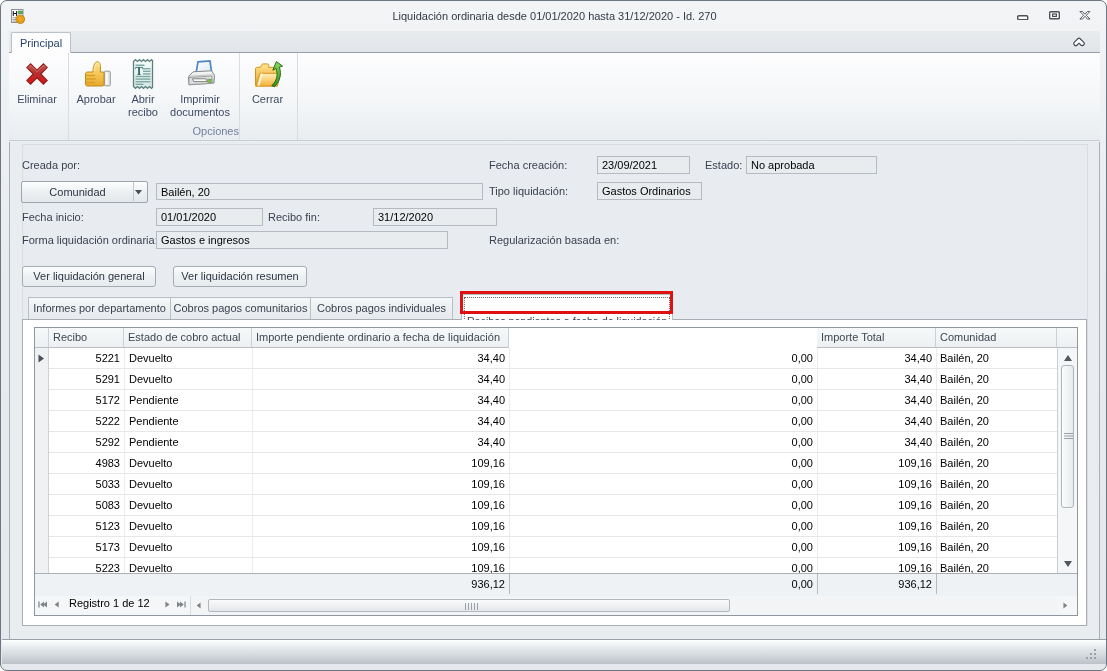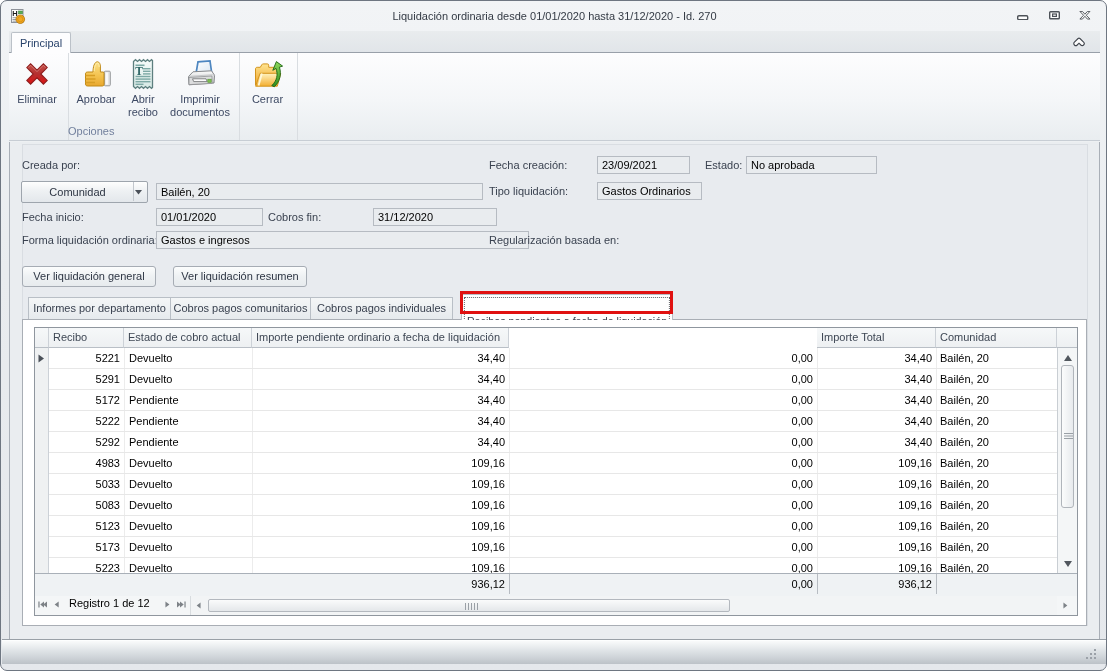--- a/index.html
+++ b/index.html
@@ -4,21 +4,21 @@
 *{margin:0;padding:0;box-sizing:border-box}
 html,body{width:1107px;height:671px;font-family:"Liberation Sans",sans-serif;overflow:hidden}
 .abs{position:absolute}
 #win{position:absolute;left:0;top:0;width:1107px;height:671px;border:1px solid #6e7681;border-radius:7px;background:linear-gradient(180deg,#f2f4f6 0%,#e9ecef 40%,#e5e8ec 100%);overflow:hidden}
 #title{position:absolute;left:1px;top:1px;width:1105px;height:29px;text-align:center;font-size:11px;color:#333a44;line-height:29px}
 #ribbonbody{position:absolute;left:8px;top:51px;width:1091px;height:89px;background:linear-gradient(180deg,#fdfdfe 0%,#f4f6f8 55%,#e9edf0 100%);border-top:1px solid #99a0a9;border-bottom:1px solid #c7cdd4}
 .rtab{position:absolute;left:10px;top:31px;width:60px;height:21px;background:#fdfdfe;border:1px solid #bbc1c8;border-bottom:none;border-radius:2px 2px 0 0;text-align:center;font-size:11px;line-height:21px;color:#29436b;z-index:3}
 .gsep{position:absolute;top:52px;width:1px;height:87px;background:#d9dde1}
 .rbtn{position:absolute;top:56px;text-align:center;font-size:11px;color:#3e4a64;line-height:13px}
 .rbtn svg{display:block;margin:1px auto 3px}
-.glabel{position:absolute;top:124px;font-size:11px;color:#72809d;text-align:left}
+.glabel{position:absolute;top:124px;font-size:11px;color:#72809d;text-align:right}
 #content{position:absolute;left:8px;top:141px;width:1091px;height:522px;background:#eaedf0}
 #panel{position:absolute;left:13px;top:2px;width:1066px;height:482px;background:#e8ebef;border:1px solid #d9dde2}
 .lbl{position:absolute;font-size:11px;color:#3a4250;line-height:18px;white-space:nowrap}
 .inp{position:absolute;height:18px;background:#e9ecef;border:1px solid #b6bbc2;font-size:11px;color:#000;line-height:16px;padding-left:4px;white-space:nowrap}
 .btn{position:absolute;height:21px;background:linear-gradient(180deg,#fcfdfd,#eef1f3 50%,#e7ebee);border:1px solid #a6acb4;border-radius:3px;font-size:11px;color:#2e3644;text-align:center}
 .ptab{position:absolute;top:155px;height:22px;background:linear-gradient(180deg,#f4f6f7,#e6eaed);border:1px solid #b9bfc6;border-bottom:none;font-size:11px;color:#39414f;text-align:center;line-height:21px;white-space:nowrap;overflow:hidden}
 #page{position:absolute;left:13px;top:177px;width:1065px;height:307px;background:#fff;border:1px solid #a9aeb5}
 #grid{position:absolute;left:25px;top:185px;width:1044px;height:289px;border:1px solid #8f969e;background:#fff;font-size:11px}
 .hc{position:absolute;top:0;height:20px;background:linear-gradient(180deg,#f6f8f9,#edf0f2);border-right:1px solid #ccd1d7;border-bottom:1px solid #b9bfc6;color:#3e4754;line-height:19px;padding-left:4px;overflow:hidden;white-space:nowrap}
 .row{position:absolute;left:0;width:1022px;height:21px;border-bottom:1px solid #e7e7e7;background:#fff}
@@ -170,24 +170,24 @@
    <div style="position:absolute;left:111px;top:0;width:1px;height:19px;background:#c2c7cd"></div>
    <svg style="position:absolute;right:5px;top:8px" width="7" height="5" viewBox="0 0 7 5">
           <path d="M0,0 L7,0 L3.5,4.5 Z" fill="#4a5058"></path>
         </svg>
  </div>
  <div class="inp" style="left:147px;top:41px;width:327px;height:17px">Bailén, 20</div>
  <div class="lbl" style="left:480px;top:40px">Tipo liquidación:</div>
  <div class="inp" style="left:588px;top:40px;width:105px">Gastos Ordinarios</div>
  <div class="lbl" style="left:13px;top:66px">Fecha inicio:</div>
  <div class="inp" style="left:147px;top:66px;width:107px">01/01/2020</div>
- <div class="lbl" style="left:259px;top:66px">Cobros fin:</div>
+ <div class="lbl" style="left:259px;top:66px">Recibo fin:</div>
  <div class="inp" style="left:364px;top:66px;width:124px">31/12/2020</div>
  <div class="lbl" style="left:13px;top:89px">Forma liquidación ordinaria:</div>
- <div class="inp" style="left:147px;top:89px;width:373px">Gastos e ingresos</div>
+ <div class="inp" style="left:147px;top:89px;width:292px">Gastos e ingresos</div>
  <div class="lbl" style="left:480px;top:89px">Regularización basada en:</div>
  <div class="btn" style="left:13px;top:124px;width:134px;line-height:19px">Ver liquidación general</div>
  <div class="btn" style="left:164px;top:124px;width:134px;line-height:19px">Ver liquidación resumen</div>
  <div class="ptab" style="left:19px;width:143px">Informes por departamento</div>
  <div class="ptab" style="left:301px;width:143px">Cobros pagos individuales</div>
  <div class="ptab" style="left:161px;width:141px">Cobros pagos comunitarios</div>
  <div id="page"></div>
  <div class="ptab" style="left:452px;top:152px;width:212px;height:26px;background:#fff;border-bottom:none">
         <span style="position:absolute;left:50%;top:2px;transform:translateX(-50%);white-space:nowrap;border:1px dotted #606468;padding:17px 2px;font-size:10.7px;line-height:13px;height:15px">Recibos pendientes a fecha de liquidación</span>
       </div>

